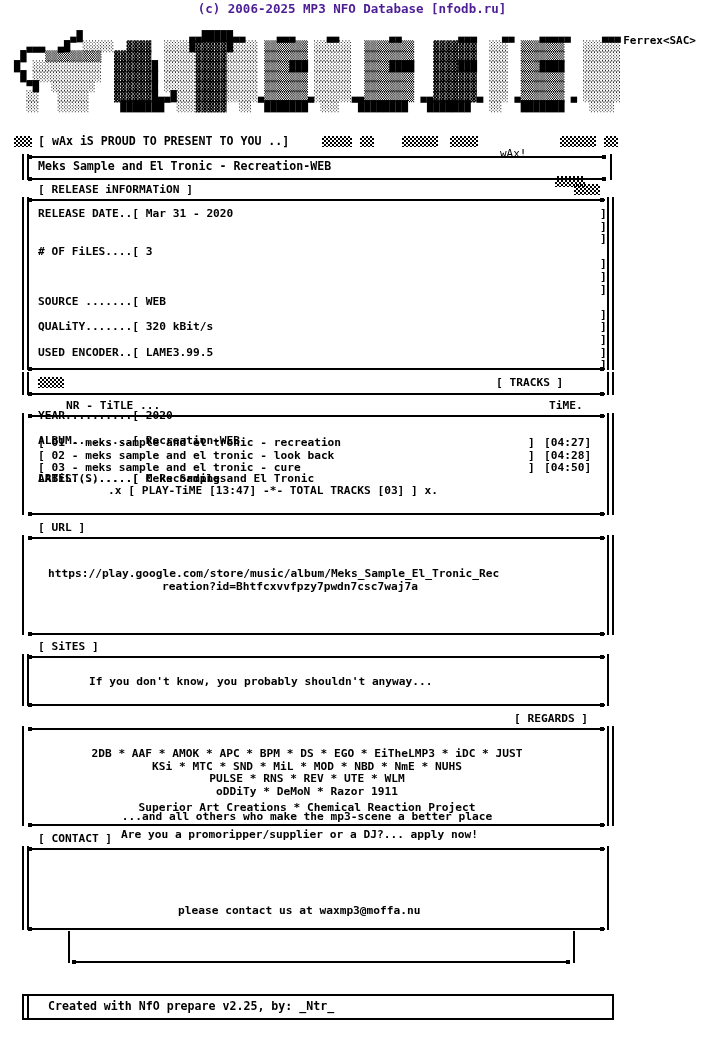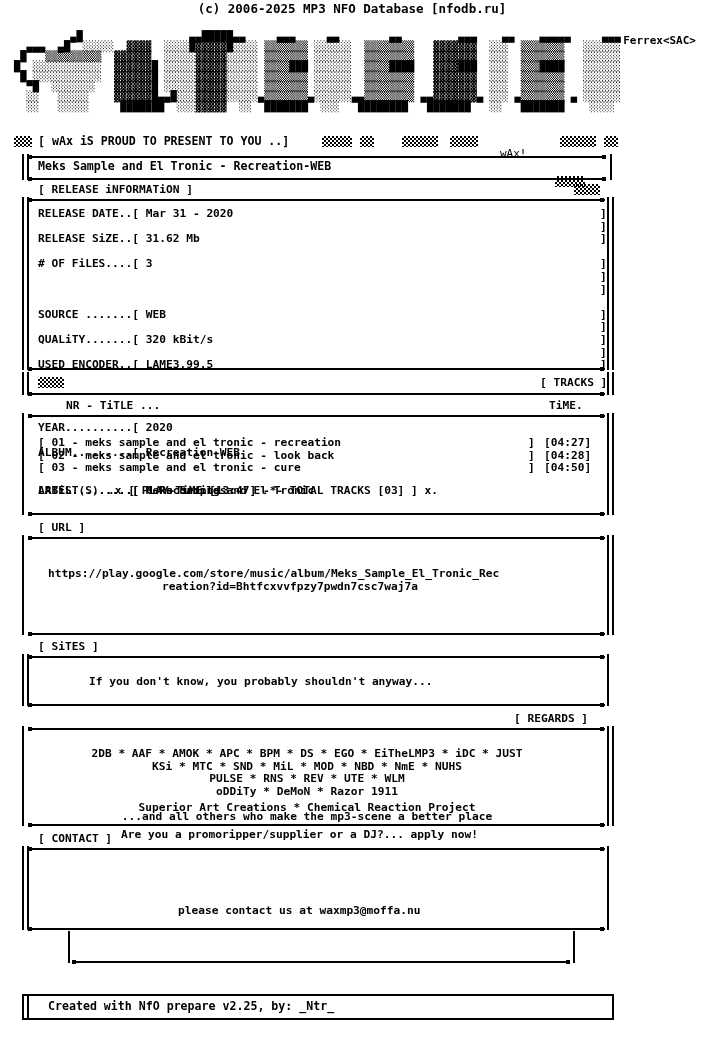--- a/index.html
+++ b/index.html
@@ -14,21 +14,21 @@
     overflow: hidden;
     font-family: "DejaVu Sans Mono", "Liberation Mono", monospace;
   }
 
   
   #copyright-bar {
     width: 704px;
     height: 17px;
     line-height: 17px;
     text-align: center;
-    color: #000000;
+    color: #4c1d95;
     font-family: "DejaVu Sans Mono", "Liberation Mono", monospace;
     font-size: 12.5px;
     font-weight: bold;
     letter-spacing: 0px;
     white-space: pre;
   }
 
   
   #nfo {
     position: relative;
@@ -185,21 +185,20 @@
     <div class="rule-top" style="left:8px; top:2px;   width:575px;"></div>
     <div class="rule-bot" style="left:8px; top:171px; width:575px;"></div>
     <div class="nub" style="left:6px;top:1px;"></div>
     <div class="nub" style="left:578px;top:1px;"></div>
     <div class="nub" style="left:6px;top:170px;"></div>
     <div class="nub" style="left:578px;top:170px;"></div>
   </div>
 
   <div id="release-fields" style="position:absolute;left:38px;top:191px;">
       <div class="txt b" style="position: relative; left: 0px; top: 0px; height: 12.6px;">RELEASE DATE..[ Mar 31 - 2020</div>
-      <div class="txt b" style="position: relative; left: 0px; top: 12.6px; height: 12.6px;">RELEASE SiZE..[ 31.62 Mb</div>
       <div class="txt b" style="position: relative; left: 0px; top: 25.2px; height: 12.6px;"># OF FiLES....[ 3</div>
       <div class="txt b" style="position: relative; left: 0px; top: 37.8px; height: 12.6px;"> </div>
       <div class="txt b" style="position: relative; left: 0px; top: 50.4px; height: 12.6px;">SOURCE .......[ WEB</div>
       <div class="txt b" style="position: relative; left: 0px; top: 63px; height: 12.6px;">QUALiTY.......[ 320 kBit/s</div>
       <div class="txt b" style="position: relative; left: 0px; top: 75.6px; height: 12.6px;">USED ENCODER..[ LAME3.99.5</div>
       <div class="txt b" style="position: relative; left: 0px; top: 88.2px; height: 12.6px;"> </div>
       <div class="txt b" style="position: relative; left: 0px; top: 113.4px; height: 12.6px;">YEAR..........[ 2020</div>
       <div class="txt b" style="position: relative; left: 0px; top: 126px; height: 12.6px;">ALBUM.........[ Recreation-WEB</div>
       <div class="txt b" style="position: relative; left: 0px; top: 151.2px; height: 12.6px;">LABEL.........[ C Recordings</div>
       <div class="txt b" style="position: relative; left: 0px; top: 138.6px; height: 12.6px;">ARTiST(S).....[ Meks Sample and El Tronic</div>
@@ -212,21 +211,21 @@
       <div class="txt b" style="position: absolute; left: 0px; top: 63px;">]</div>
       <div class="txt b" style="position: absolute; left: 0px; top: 75.6px;">]</div>
       <div class="txt b" style="position: absolute; left: 0px; top: 100.8px;">]</div>
       <div class="txt b" style="position: absolute; left: 0px; top: 113.4px;">]</div>
       <div class="txt b" style="position: absolute; left: 0px; top: 126px;">]</div>
       <div class="txt b" style="position: absolute; left: 0px; top: 138.6px;">]</div>
       <div class="txt b" style="position: absolute; left: 0px; top: 151.2px;">]</div>
     </div>
 
   <div class="dither" style="left:38px;top:360px;width:26px;height:11px;"></div>
-  <div class="sect-label" style="left:540px;top:359px;">[ TRACKS ]</div>
+  <div class="sect-label" style="left:496px;top:359px;">[ TRACKS ]</div>
 
   <div class="frame" style="left:22px;top:355px;width:592px;">
     <div class="edge-l" style="left:0px;  height:23px;"></div>
     <div class="edge-l2" style="left:5px;  height:23px;"></div>
     <div class="edge-r" style="left:585px;height:23px;"></div>
     <div class="edge-r" style="left:590px;height:23px;"></div>
     <div class="rule-bot" style="left:8px; top:21px; width:575px;"></div>
     <div class="nub" style="left:6px;top:20px;"></div>
     <div class="nub" style="left:578px;top:20px;"></div>
   </div>

